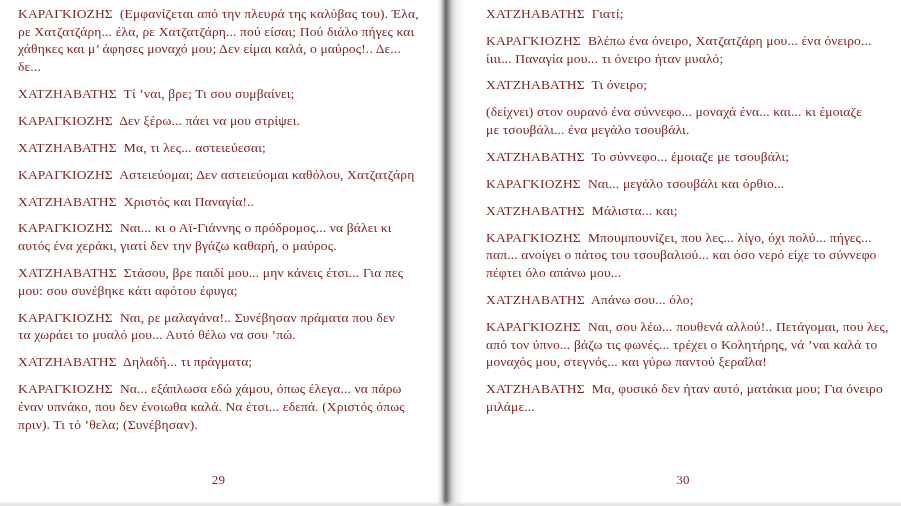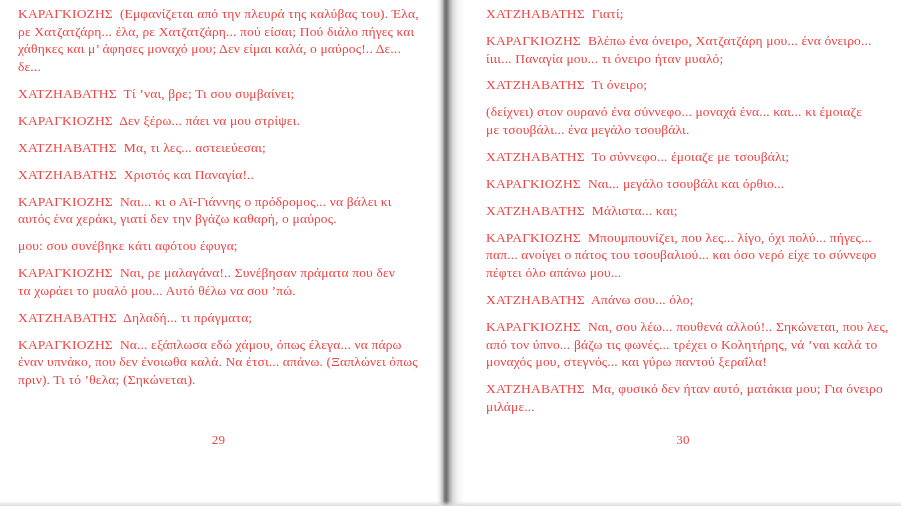--- a/index.html
+++ b/index.html
@@ -9,21 +9,21 @@
     height: 506px;
     background: #ffffff;
     overflow: hidden;
   }
   .spread {
     position: relative;
     width: 901px;
     height: 506px;
     background: #ffffff;
     font-family: "Liberation Serif", serif;
-    color: #ef4444;
+    color: #7f1d1d;
   }
   .page {
     position: absolute;
     top: 0;
     height: 506px;
     background: #ffffff;
   }
   .page-left  { left: 0;     width: 437px; }
   .page-right { left: 465px; width: 436px; }
   .text-col {
@@ -35,21 +35,21 @@
   }
   .page-left  .text-col { left: 18px; width: 421px; }
   .page-right .text-col { left: 21px; width: 405px; }
   .para { margin: 0 0 9.2px 0; }
   .line {
     white-space: pre;
     display: block;
   }
   .page-number {
     position: absolute;
-    top: 432px;
+    top: 472px;
     left: 0;
     width: 100%;
     text-align: center;
     font-size: 13px;
     letter-spacing: 0.3px;
   }
   
   .spine {
     position: absolute;
     left: 437px;
@@ -94,42 +94,44 @@
         <div class="para">
           <div class="line">ΧΑΤΖΗΑΒΑΤΗΣ  Τί ’ναι, βρε; Τι σου συμβαίνει;</div>
         </div>
         <div class="para">
           <div class="line">ΚΑΡΑΓΚΙΟΖΗΣ  Δεν ξέρω... πάει να μου στρίψει.</div>
         </div>
         <div class="para">
           <div class="line">ΧΑΤΖΗΑΒΑΤΗΣ  Μα, τι λες... αστειεύεσαι;</div>
         </div>
         <div class="para">
+          <div class="line">ΚΑΡΑΓΚΙΟΖΗΣ  Αστειεύομαι; Δεν αστειεύομαι καθόλου, Χατζατζάρη</div>
         </div>
         <div class="para">
           <div class="line">ΧΑΤΖΗΑΒΑΤΗΣ  Χριστός και Παναγία!..</div>
         </div>
         <div class="para">
           <div class="line">ΚΑΡΑΓΚΙΟΖΗΣ  Ναι... κι ο Αϊ-Γιάννης ο πρόδρομος... να βάλει κι</div>
           <div class="line">αυτός ένα χεράκι, γιατί δεν την βγάζω καθαρή, ο μαύρος.</div>
         </div>
         <div class="para">
+          <div class="line">ΧΑΤΖΗΑΒΑΤΗΣ  Στάσου, βρε παιδί μου... μην κάνεις έτσι... Για πες</div>
           <div class="line">μου: σου συνέβηκε κάτι αφότου έφυγα;</div>
         </div>
         <div class="para">
           <div class="line">ΚΑΡΑΓΚΙΟΖΗΣ  Ναι, ρε μαλαγάνα!.. Συνέβησαν πράματα που δεν</div>
           <div class="line">τα χωράει το μυαλό μου... Αυτό θέλω να σου ’πώ.</div>
         </div>
         <div class="para">
           <div class="line">ΧΑΤΖΗΑΒΑΤΗΣ  Δηλαδή... τι πράγματα;</div>
         </div>
         <div class="para">
           <div class="line">ΚΑΡΑΓΚΙΟΖΗΣ  Να... εξάπλωσα εδώ χάμου, όπως έλεγα... να πάρω</div>
-          <div class="line">έναν υπνάκο, που δεν ένοιωθα καλά. Να έτσι... απάνω. (Ξαπλώνει όπως</div>
-          <div class="line">πριν). Τι τό ’θελα; (Σηκώνεται).</div>
+          <div class="line">έναν υπνάκο, που δεν ένοιωθα καλά. Να έτσι... εδεπά. (Χριστός όπως</div>
+          <div class="line">πριν). Τι τό ’θελα; (Συνέβησαν).</div>
         </div>
       </div>
     <div class="page-number">29</div>
   </div>
 
   <div class="spine"></div>
 
   <div class="page page-right">
     <div class="text-col">
         <div class="para">
@@ -157,21 +159,21 @@
         </div>
         <div class="para">
           <div class="line">ΚΑΡΑΓΚΙΟΖΗΣ  Μπουμπουνίζει, που λες... λίγο, όχι πολύ... πήγες...</div>
           <div class="line">παπ... ανοίγει ο πάτος του τσουβαλιού... και όσο νερό είχε το σύννεφο</div>
           <div class="line">πέφτει όλο απάνω μου...</div>
         </div>
         <div class="para">
           <div class="line">ΧΑΤΖΗΑΒΑΤΗΣ  Απάνω σου... όλο;</div>
         </div>
         <div class="para">
-          <div class="line">ΚΑΡΑΓΚΙΟΖΗΣ  Ναι, σου λέω... πουθενά αλλού!.. Σηκώνεται, που λες,</div>
+          <div class="line">ΚΑΡΑΓΚΙΟΖΗΣ  Ναι, σου λέω... πουθενά αλλού!.. Πετάγομαι, που λες,</div>
           <div class="line">από τον ύπνο... βάζω τις φωνές... τρέχει ο Κολητήρης, νά ’ναι καλά το</div>
           <div class="line">μοναχός μου, στεγνός... και γύρω παντού ξεραΐλα!</div>
         </div>
         <div class="para">
           <div class="line">ΧΑΤΖΗΑΒΑΤΗΣ  Μα, φυσικό δεν ήταν αυτό, ματάκια μου; Για όνειρο</div>
           <div class="line">μιλάμε...</div>
         </div>
       </div>
     <div class="page-number">30</div>
   </div>

